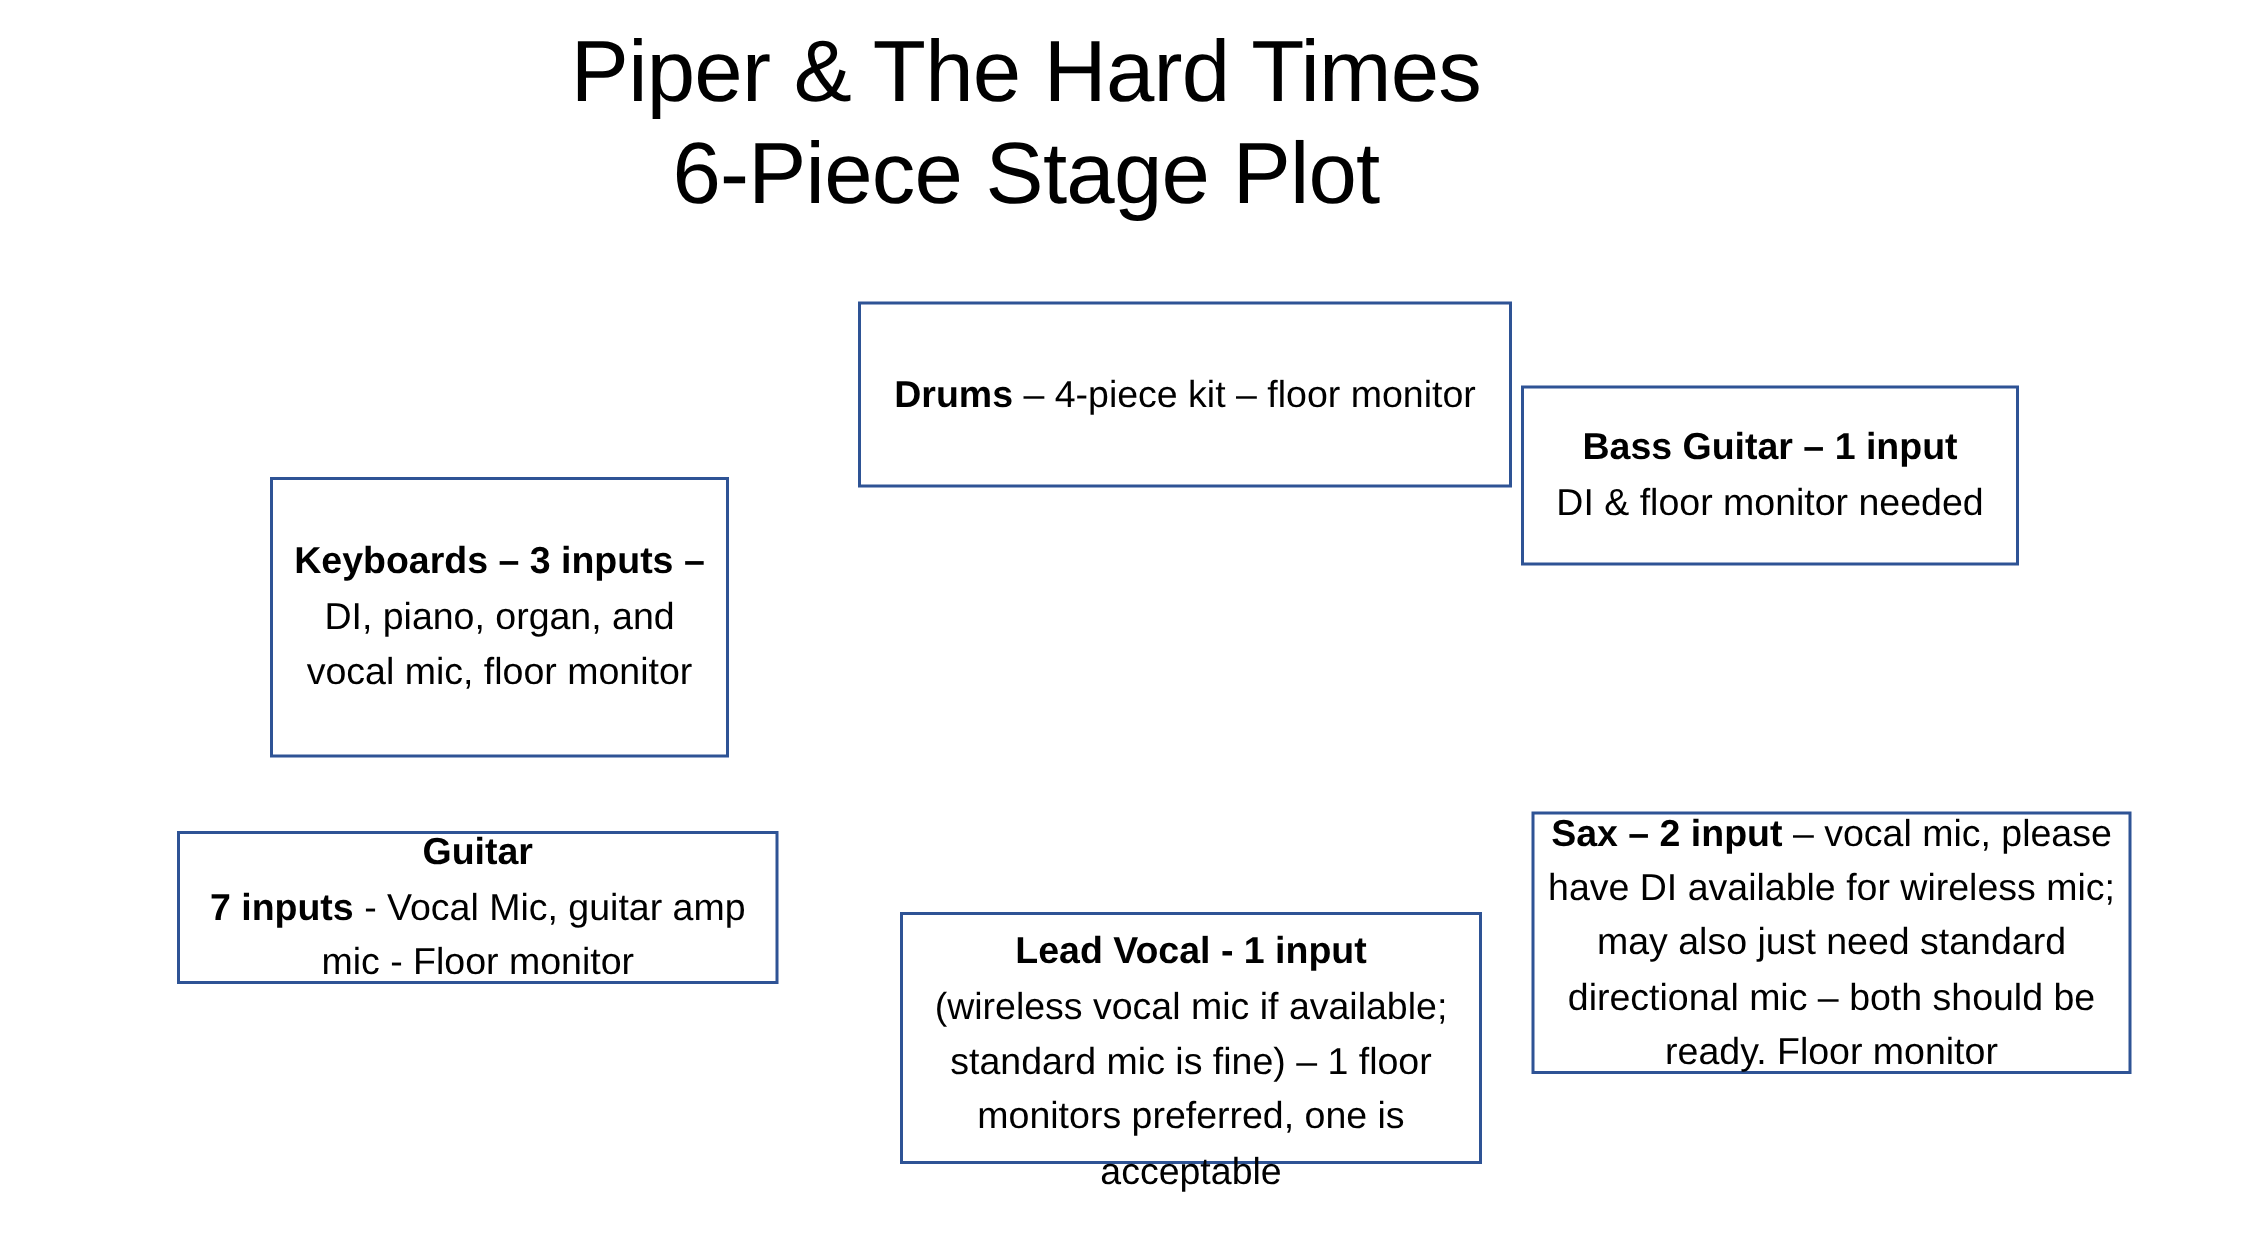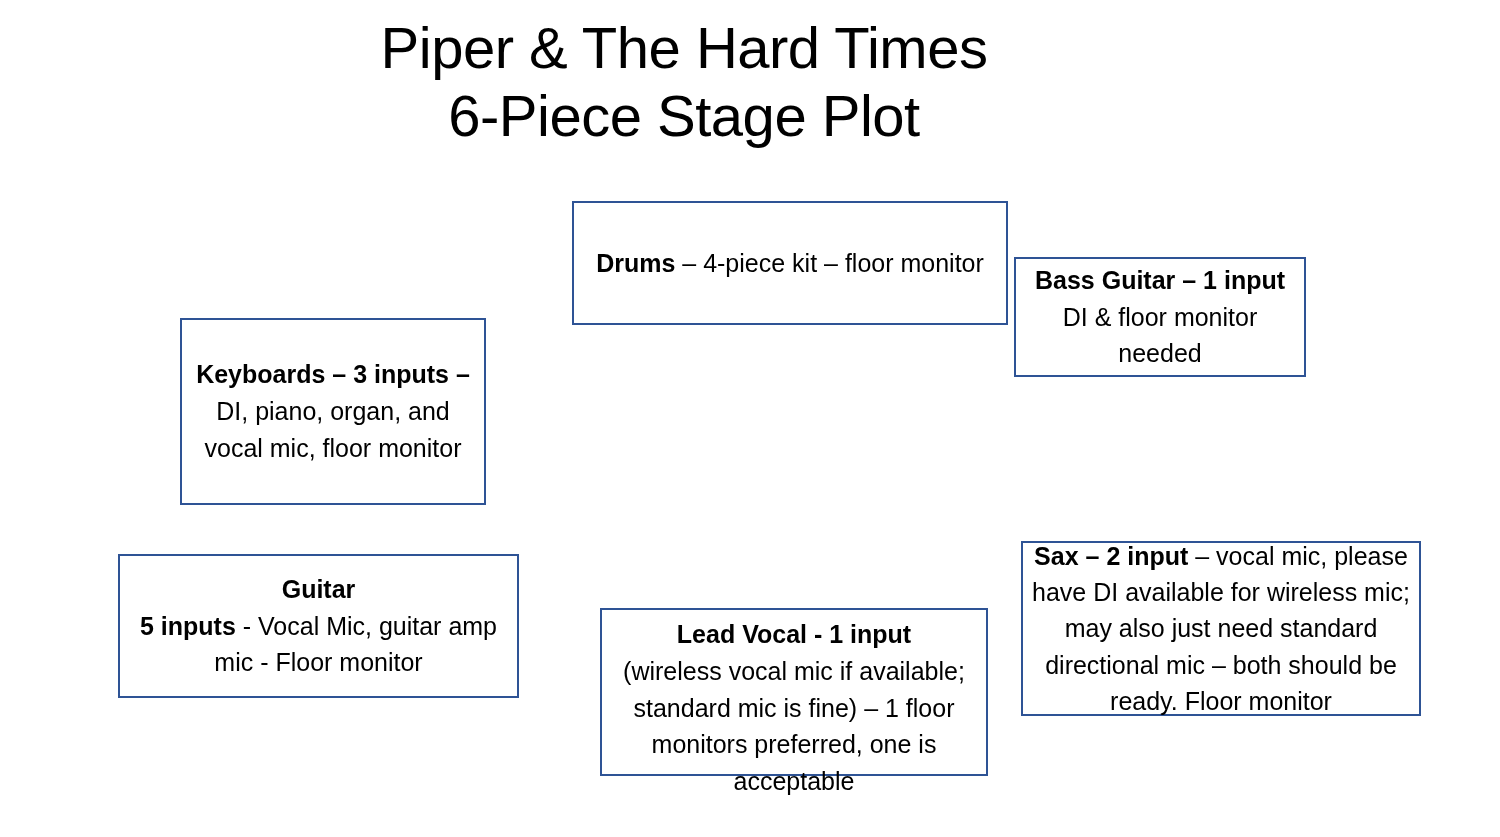--- a/index.html
+++ b/index.html
@@ -46,23 +46,23 @@
     font-size: 25px;
     line-height: 1.47;
     color: #000000;
     padding: 0 6px;
     box-sizing: border-box;
   }
   .box-text b { font-weight: 700; }
 
   
   #box-drums      { left: 572px;  top: 201px; width: 436px; height: 124px; }
-  #box-bass       { left: 1014px; top: 257px; width: 292px; height: 120px; }
+  #box-bass       { left: 1014px; top: 257px; width: 332px; height: 120px; }
   #box-keyboards  { left: 180px;  top: 318px; width: 306px; height: 187px; }
-  #box-guitar     { left: 118px;  top: 554px; width: 401px; height: 144px; }
+  #box-guitar     { left: 118px;  top: 554px; width: 401px; height: 102px; }
   #box-leadvocal  { left: 600px;  top: 608px; width: 388px; height: 168px; }
   #box-sax        { left: 1021px; top: 541px; width: 400px; height: 175px; }
 
   
   #box-leadvocal { align-items: flex-start; }
   #box-leadvocal .box-text { padding-top: 6px; }
   #box-sax .box-text { line-height: 1.45; }
   .overflow-box { overflow: visible; }
   .overflow-box .box-text { position: relative; }
 </style>
@@ -87,21 +87,21 @@
   </div>
 
   <div class="plot-box" id="box-keyboards">
     <div class="box-text">
       <b>Keyboards – 3 inputs – </b><span>DI, piano, organ, and vocal mic, floor monitor</span>
     </div>
   </div>
 
   <div class="plot-box" id="box-guitar">
     <div class="box-text">
-      <b>Guitar</b><br><b>5 inputs</b><span> - Vocal Mic, guitar amp mic - Floor monitor</span>
+      <b>Guitar</b><br><b>7 inputs</b><span> - Vocal Mic, guitar amp mic - Floor monitor</span>
     </div>
   </div>
 
   <div class="plot-box overflow-box" id="box-leadvocal">
     <div class="box-text">
       <b>Lead Vocal - 1 input</b><br><span>(wireless vocal mic if available; standard mic is fine) – 1 floor monitors preferred, one is acceptable</span>
     </div>
   </div>
 
   <div class="plot-box overflow-box" id="box-sax">

